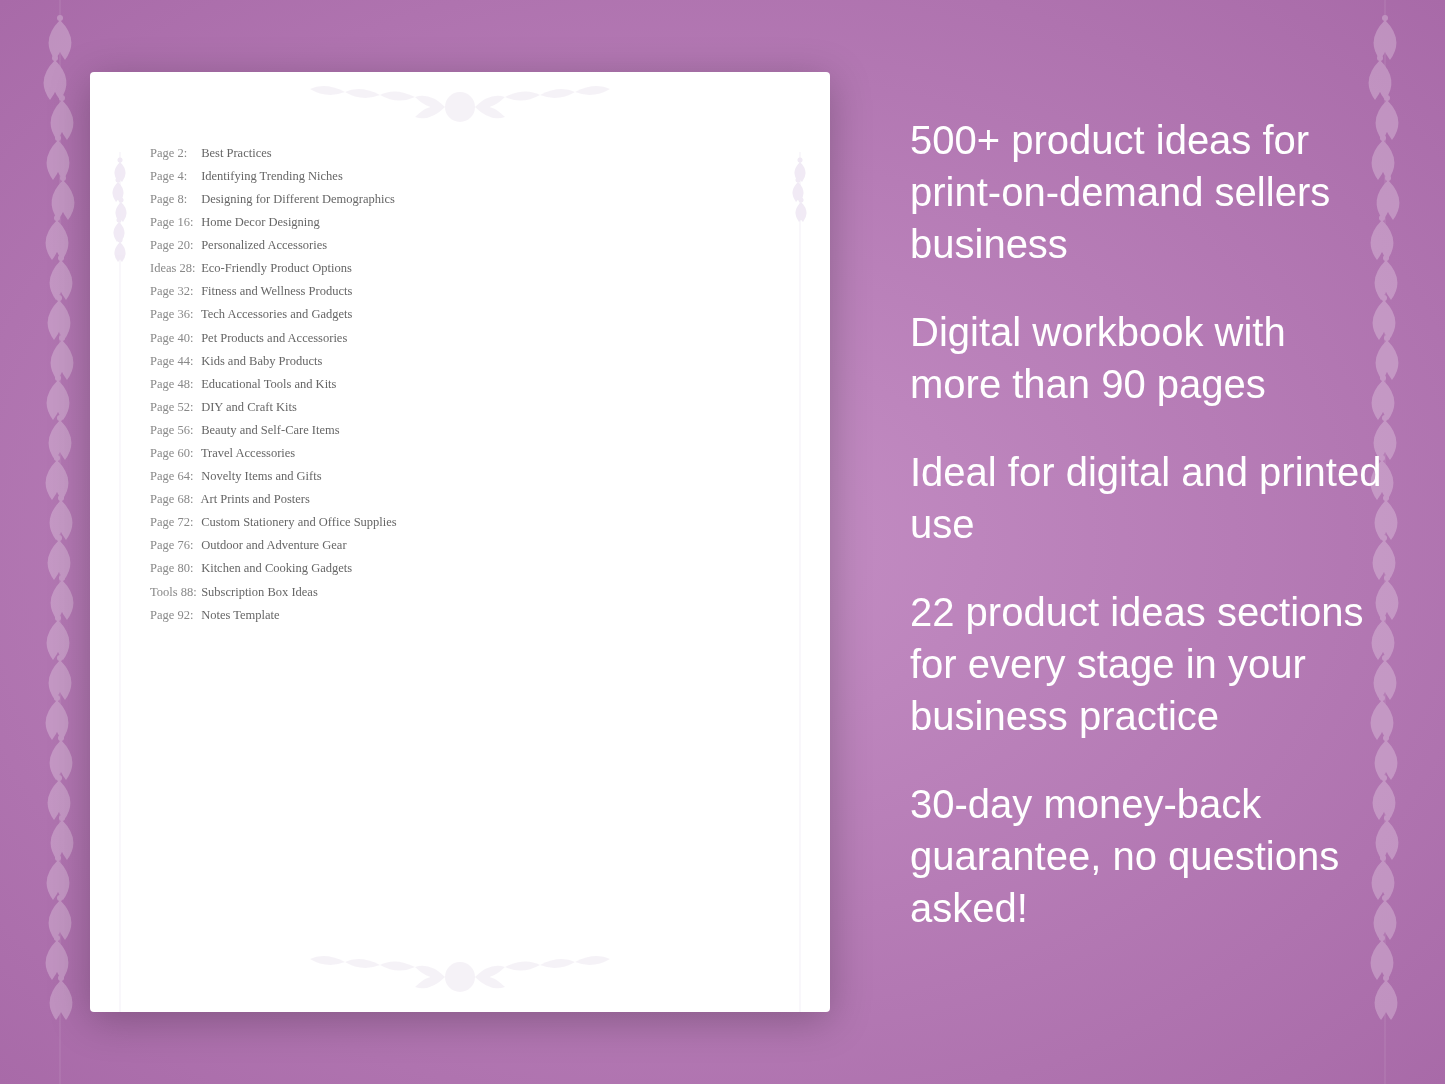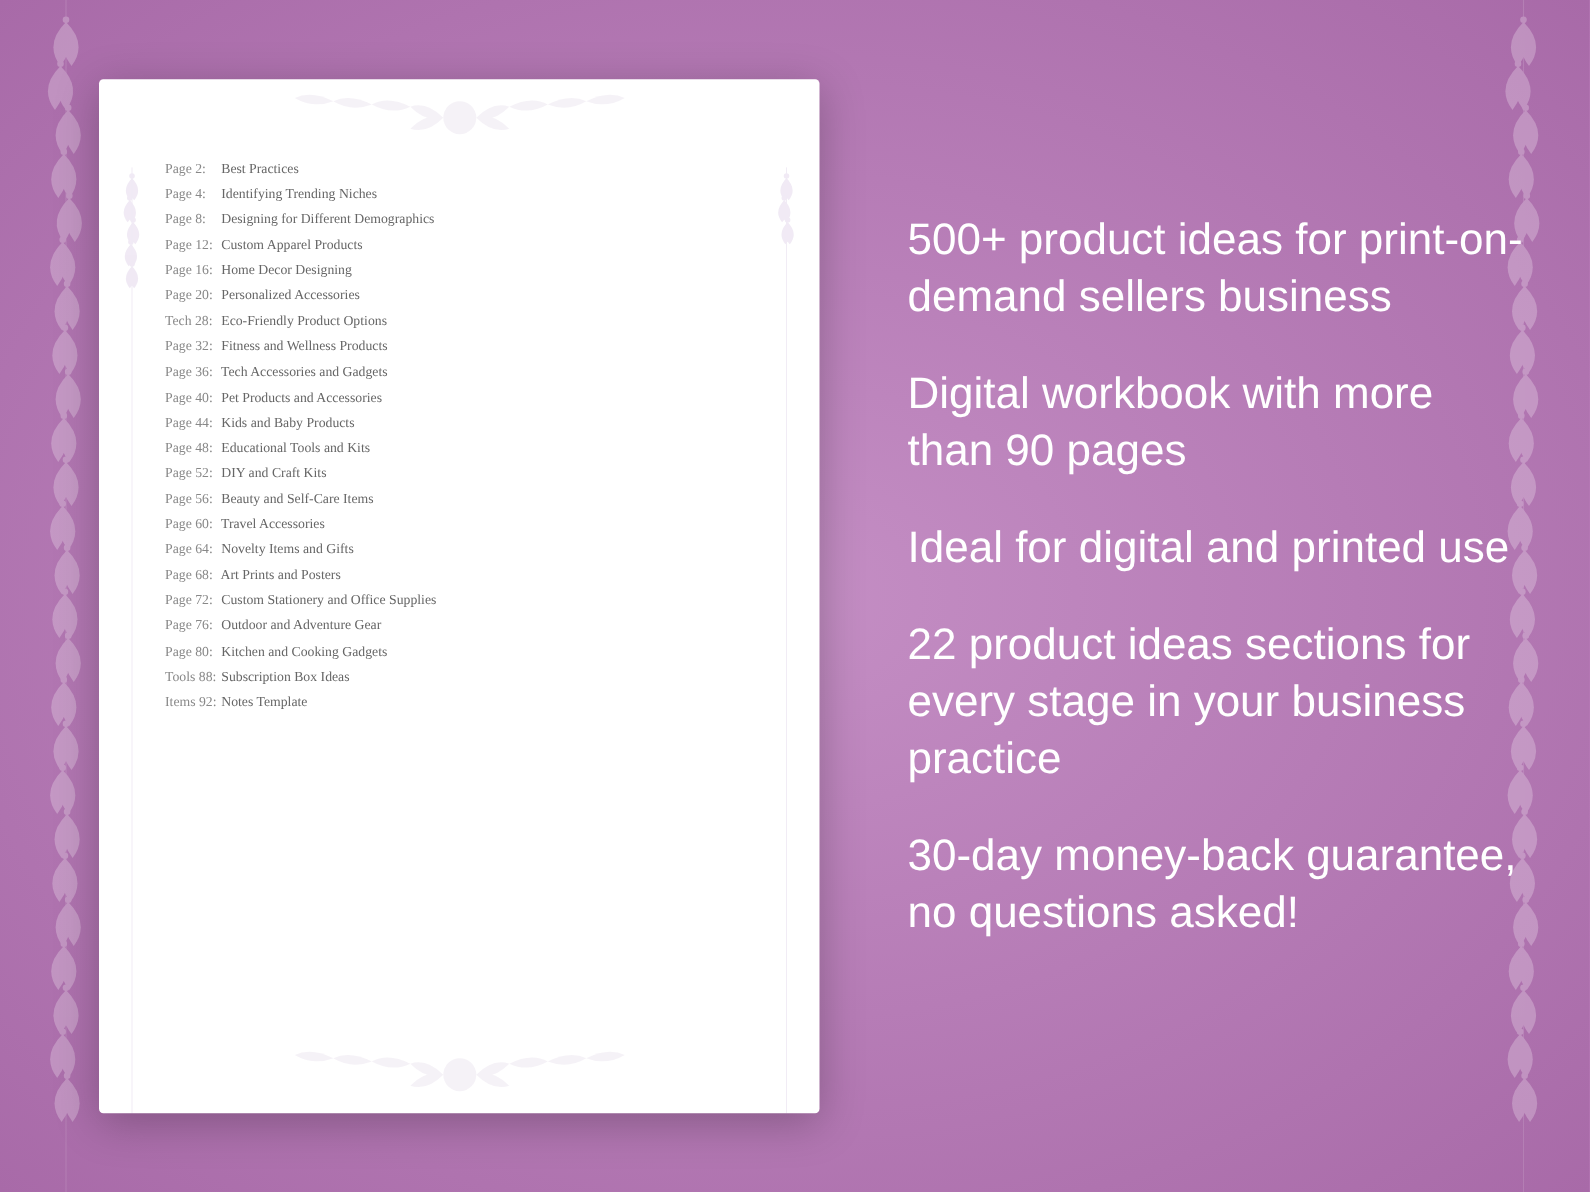--- a/index.html
+++ b/index.html
@@ -25,21 +25,21 @@
       overflow: hidden;
     }
 
     .floral-bg svg {
       position: absolute;
       opacity: 0.25;
     }
 
     .page-container {
       margin-left: 90px;
-      width: 655px;
+      width: 740px;
       min-height: 940px;
       background: white;
       border-radius: 4px;
       box-shadow: 0 8px 40px rgba(0,0,0,0.25);
       padding: 40px 60px 50px 60px;
       position: relative;
       z-index: 10;
       overflow: hidden;
     }
 
@@ -372,39 +372,38 @@
     <div></div>
     <div></div>
   </div>
 
   <div class="content-overview-label"></div>
 
   <ul class="toc-list" id="toc-list">
   <li class="toc-item"><span class="toc-page-num">Page  2:</span><span> Best Practices</span></li>
       <li class="toc-item"><span class="toc-page-num">Page  4:</span><span> Identifying Trending Niches</span></li>
       <li class="toc-item"><span class="toc-page-num">Page  8:</span><span> Designing for Different Demographics</span></li>
-      <li class="toc-item"><span class="toc-page-num">Page 12:</span><span> Custom Apparel Products</span></li>
       <li class="toc-item"><span class="toc-page-num">Page 16:</span><span> Home Decor Designing</span></li>
       <li class="toc-item"><span class="toc-page-num">Page 20:</span><span> Personalized Accessories</span></li>
-      <li class="toc-item"><span class="toc-page-num">Tech 28:</span><span> Eco-Friendly Product Options</span></li>
+      <li class="toc-item"><span class="toc-page-num">Ideas 28:</span><span> Eco-Friendly Product Options</span></li>
       <li class="toc-item"><span class="toc-page-num">Page 32:</span><span> Fitness and Wellness Products</span></li>
       <li class="toc-item"><span class="toc-page-num">Page 36:</span><span> Tech Accessories and Gadgets</span></li>
       <li class="toc-item"><span class="toc-page-num">Page 40:</span><span> Pet Products and Accessories</span></li>
       <li class="toc-item"><span class="toc-page-num">Page 44:</span><span> Kids and Baby Products</span></li>
       <li class="toc-item"><span class="toc-page-num">Page 48:</span><span> Educational Tools and Kits</span></li>
       <li class="toc-item"><span class="toc-page-num">Page 52:</span><span> DIY and Craft Kits</span></li>
       <li class="toc-item"><span class="toc-page-num">Page 56:</span><span> Beauty and Self-Care Items</span></li>
       <li class="toc-item"><span class="toc-page-num">Page 60:</span><span> Travel Accessories</span></li>
       <li class="toc-item"><span class="toc-page-num">Page 64:</span><span> Novelty Items and Gifts</span></li>
       <li class="toc-item"><span class="toc-page-num">Page 68:</span><span> Art Prints and Posters</span></li>
       <li class="toc-item"><span class="toc-page-num">Page 72:</span><span> Custom Stationery and Office Supplies</span></li>
       <li class="toc-item"><span class="toc-page-num">Page 76:</span><span> Outdoor and Adventure Gear</span></li>
       <li class="toc-item"><span class="toc-page-num">Page 80:</span><span> Kitchen and Cooking Gadgets</span></li>
       <li class="toc-item"><span class="toc-page-num">Tools 88:</span><span> Subscription Box Ideas</span></li>
-      <li class="toc-item"><span class="toc-page-num">Items 92:</span><span> Notes Template</span></li>
+      <li class="toc-item"><span class="toc-page-num">Page 92:</span><span> Notes Template</span></li>
     </ul>
 </div>
 
 <div class="right-panel" id="features-panel">
 <div class="feature-block">
       <p class="feature-text">500+ product ideas for print-on-demand sellers business</p>
     </div>
     <div class="feature-block">
       <p class="feature-text">Digital workbook with more than 90 pages</p>
     </div>

